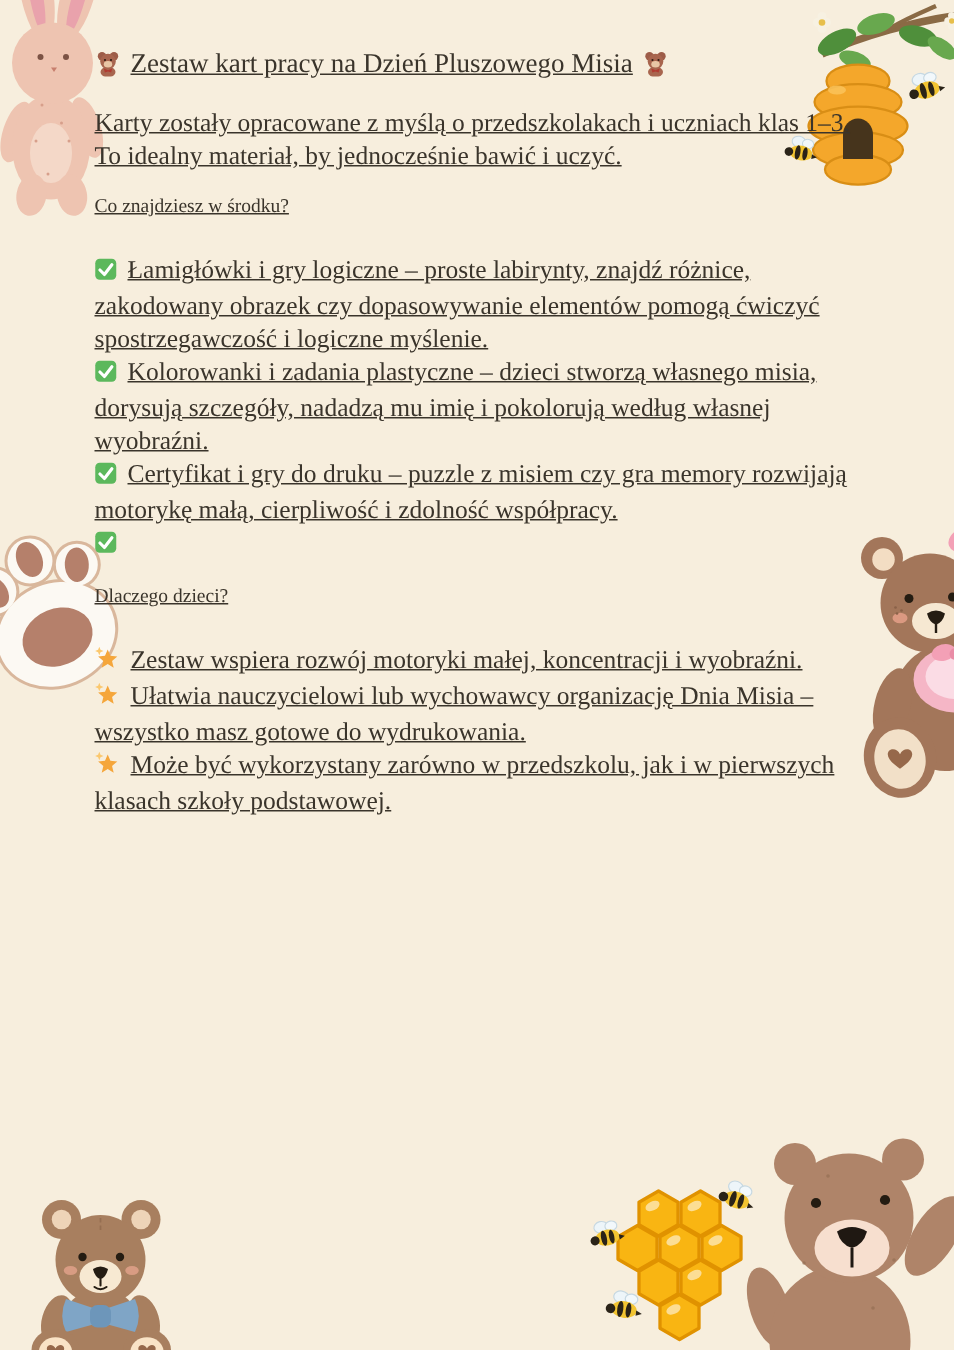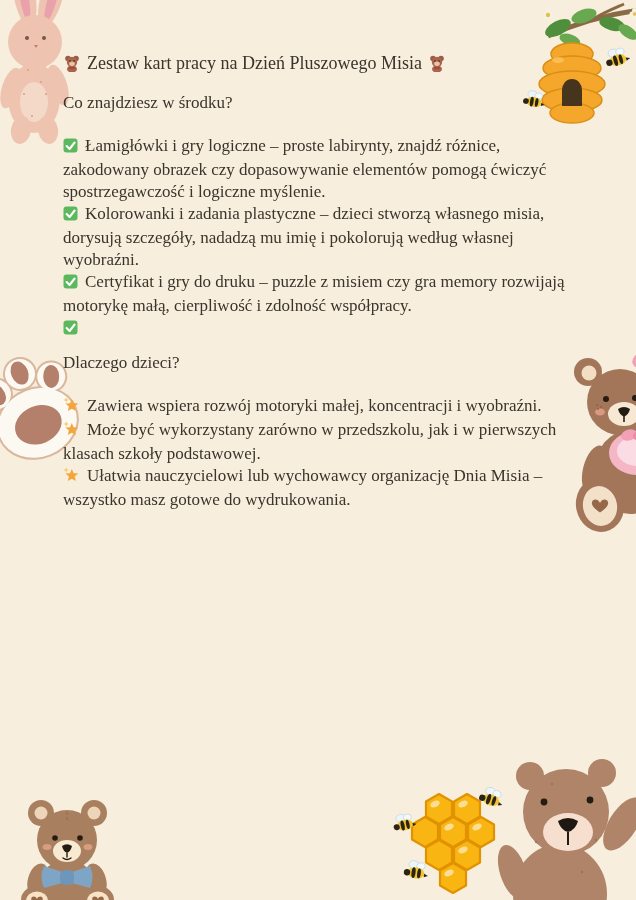--- a/index.html
+++ b/index.html
@@ -8,35 +8,36 @@
     width: 636px;
     height: 900px;
     overflow: hidden;
     background: #f7eedd;
     font-family: "Liberation Serif", "DejaVu Serif", serif;
     color: #3a342b;
   }
   .content {
     position: absolute;
     left: 63px;
-    top: 51px;
+    top: 30px;
     width: 514px;
     font-size: 17px;
     line-height: 22px;
+    text-decoration: underline;
   }
   .title {
     font-size: 18px;
     font-weight: normal;
     margin: 0 0 14px 0;
     line-height: 24px;
   }
   .para-intro { margin: 0 0 22px 0; }
   .para-audience { margin: 0 0 11px 0; }
   .section-heading {
-    font-size: 17px;
+    font-size: 13px;
     font-weight: normal;
     margin: 0 0 21px 0;
   }
   .list { margin: 0 0 11px 0; }
   .list-last { margin: 0; }
   .list p { margin: 0; }
   .inline-icon {
     display: inline-block;
     vertical-align: -2px;
     margin-right: 7px;
@@ -282,20 +283,21 @@
           <circle cx="9" cy="8" r="5.2" fill="#a8654e"></circle>
           <ellipse cx="9" cy="9.8" rx="2.8" ry="2.2" fill="#e8c6a5"></ellipse>
           <circle cx="7" cy="7" r="0.7" fill="#2d1b12"></circle>
             <circle cx="11" cy="7" r="0.7" fill="#2d1b12"></circle>
           <path d="M6.2,12.6 l2.8,1.2 2.8,-1.2 -0.7,2.8 -2.1,-0.8 -2.1,0.8 z" fill="#b03a30"></path>
         </svg>
       </span>
     </h1>
 
 
+    <p class="para-audience">Karty zostały opracowane z myślą o przedszkolakach i uczniach klas 1–3. To idealny materiał, by jednocześnie bawić i uczyć.</p>
 
     <p class="section-heading">Co znajdziesz w środku?</p>
 
     <div class="list">
       <p><span class="inline-icon"><svg width="15" height="15" viewBox="0 0 15 15">
               <rect x="0.5" y="0.5" width="14" height="14" rx="3" fill="#5cb85c"></rect>
               <path d="M3.6,8 l3,3 l5,-6.5" stroke="#fff" stroke-width="2.1" fill="none" stroke-linecap="round" stroke-linejoin="round"></path>
             </svg></span><span>Łamigłówki i gry logiczne – proste labirynty, znajdź różnice, zakodowany obrazek czy dopasowywanie elementów pomogą ćwiczyć spostrzegawczość i logiczne myślenie.</span></p>
       <p><span class="inline-icon"><svg width="15" height="15" viewBox="0 0 15 15">
               <rect x="0.5" y="0.5" width="14" height="14" rx="3" fill="#5cb85c"></rect>
@@ -310,25 +312,25 @@
               <path d="M3.6,8 l3,3 l5,-6.5" stroke="#fff" stroke-width="2.1" fill="none" stroke-linecap="round" stroke-linejoin="round"></path>
             </svg></span></p>
     </div>
 
     <p class="section-heading">Dlaczego dzieci?</p>
 
     <div class="list list-last">
       <p><span class="inline-icon"><svg width="17" height="17" viewBox="0 0 17 17">
               <path d="M8.8,3 10.6,7.2 15.2,7.6 11.7,10.6 12.8,15.1 8.8,12.7 4.8,15.1 5.9,10.6 2.4,7.6 7,7.2 Z" fill="#f5a63b"></path>
               <path d="M3.2,1.2 l0.8,2 2,0.8 -2,0.8 -0.8,2 -0.8,-2 -2,-0.8 2,-0.8 z" fill="#fbc86e"></path>
-            </svg></span><span>Zawiera wspiera rozwój motoryki małej, koncentracji i wyobraźni.</span></p>
+            </svg></span><span>Zestaw wspiera rozwój motoryki małej, koncentracji i wyobraźni.</span></p>
+      <p><span class="inline-icon"><svg width="17" height="17" viewBox="0 0 17 17">
+              <path d="M8.8,3 10.6,7.2 15.2,7.6 11.7,10.6 12.8,15.1 8.8,12.7 4.8,15.1 5.9,10.6 2.4,7.6 7,7.2 Z" fill="#f5a63b"></path>
+              <path d="M3.2,1.2 l0.8,2 2,0.8 -2,0.8 -0.8,2 -0.8,-2 -2,-0.8 2,-0.8 z" fill="#fbc86e"></path>
+            </svg></span><span>Ułatwia nauczycielowi lub wychowawcy organizację Dnia Misia – wszystko masz gotowe do wydrukowania.</span></p>
       <p><span class="inline-icon"><svg width="17" height="17" viewBox="0 0 17 17">
               <path d="M8.8,3 10.6,7.2 15.2,7.6 11.7,10.6 12.8,15.1 8.8,12.7 4.8,15.1 5.9,10.6 2.4,7.6 7,7.2 Z" fill="#f5a63b"></path>
               <path d="M3.2,1.2 l0.8,2 2,0.8 -2,0.8 -0.8,2 -0.8,-2 -2,-0.8 2,-0.8 z" fill="#fbc86e"></path>
             </svg></span><span>Może być wykorzystany zarówno w przedszkolu, jak i w pierwszych klasach szkoły podstawowej.</span></p>
-      <p><span class="inline-icon"><svg width="17" height="17" viewBox="0 0 17 17">
-              <path d="M8.8,3 10.6,7.2 15.2,7.6 11.7,10.6 12.8,15.1 8.8,12.7 4.8,15.1 5.9,10.6 2.4,7.6 7,7.2 Z" fill="#f5a63b"></path>
-              <path d="M3.2,1.2 l0.8,2 2,0.8 -2,0.8 -0.8,2 -0.8,-2 -2,-0.8 2,-0.8 z" fill="#fbc86e"></path>
-            </svg></span><span>Ułatwia nauczycielowi lub wychowawcy organizację Dnia Misia – wszystko masz gotowe do wydrukowania.</span></p>
     </div>
 
   </div>
 </div>
 
 </body></html>

